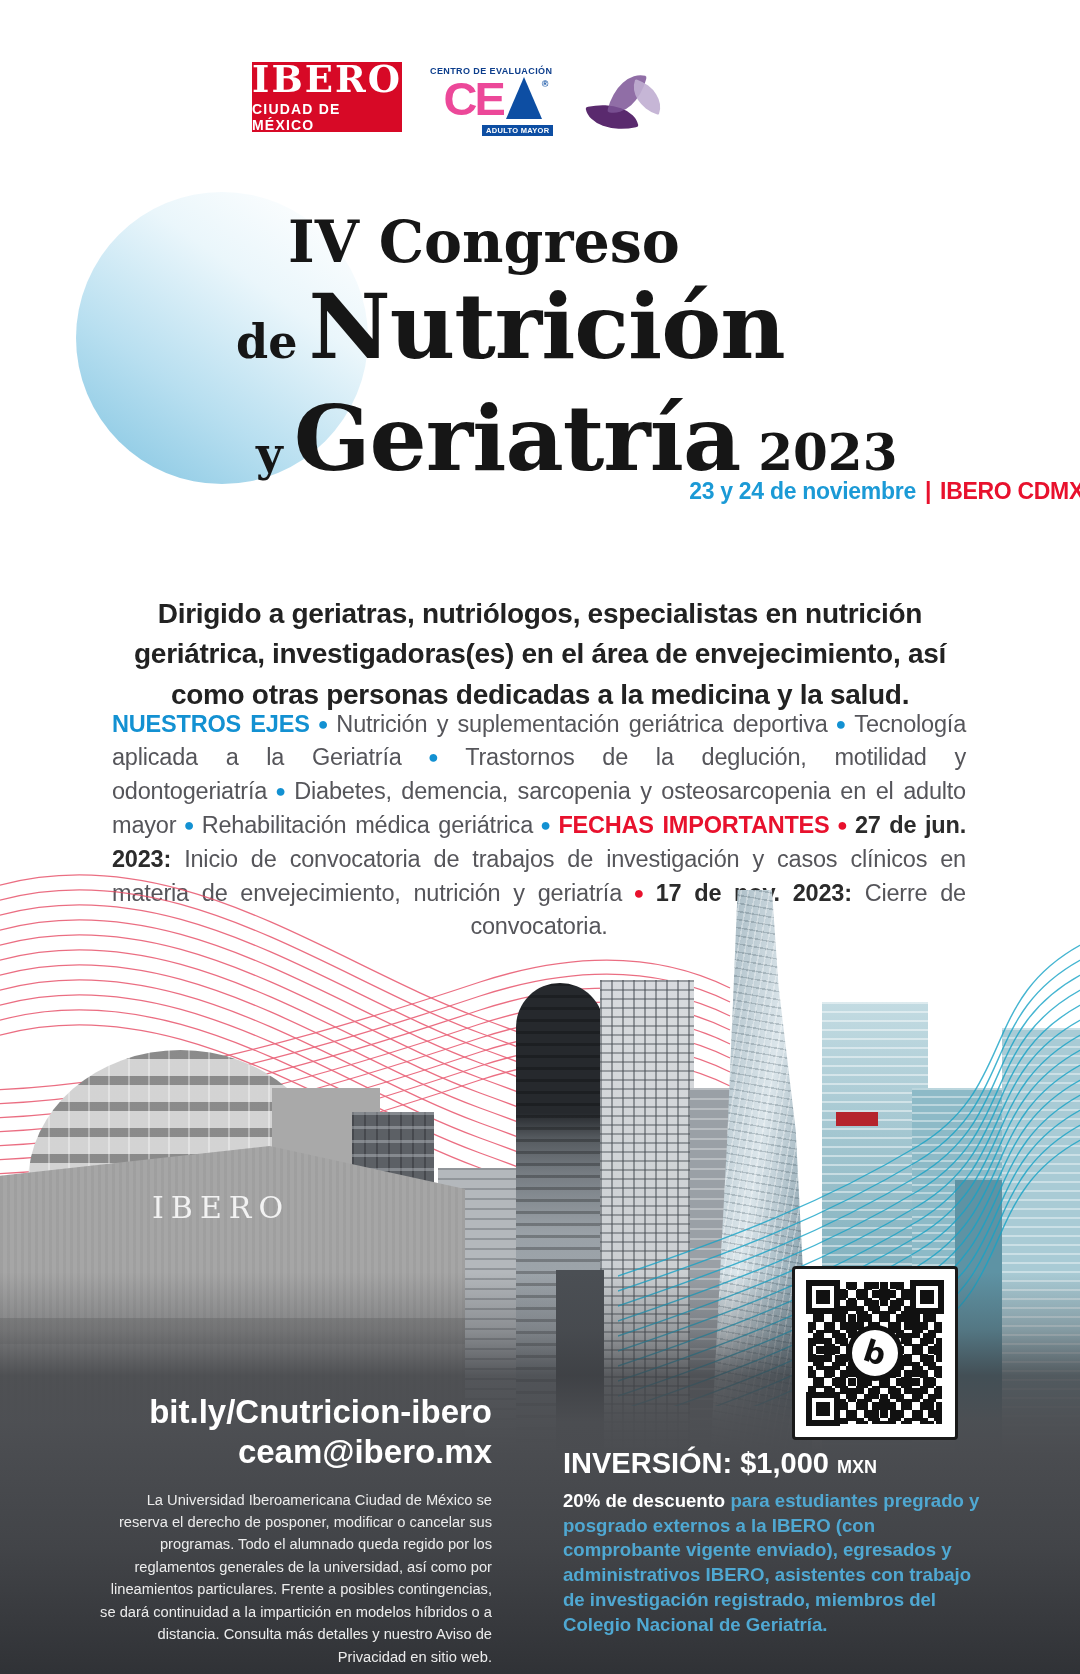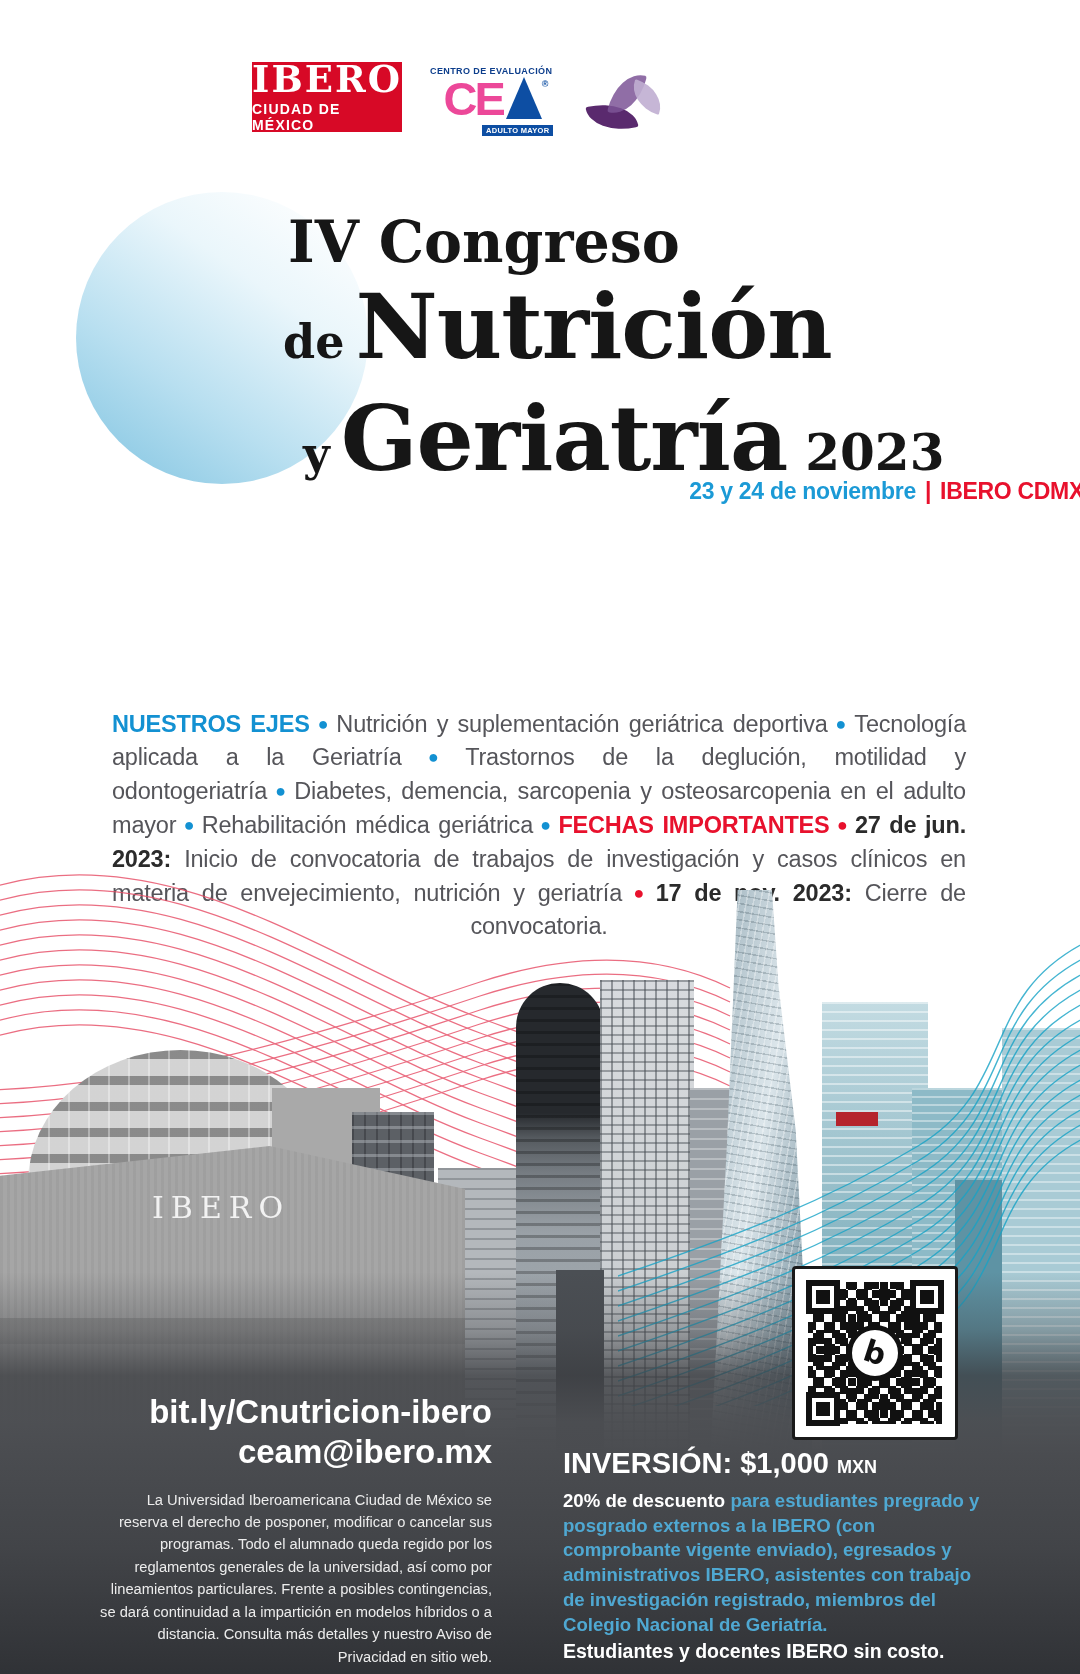--- a/index.html
+++ b/index.html
@@ -32,21 +32,21 @@
 
   
   .title-circle{position:absolute;left:76px;top:192px;width:292px;height:292px;border-radius:50%;
     background:linear-gradient(215deg,#ffffff 6%,#eaf6fb 34%,#b8dff0 66%,#85c6e2 96%);}
   .title{position:absolute;left:0;top:195px;width:100%;color:#161616;
     font-family:"DejaVu Serif",serif;font-weight:700;}
   .t-row{position:absolute;display:flex;align-items:baseline;white-space:nowrap;line-height:1;}
   .t1{left:244px;top:18px;font-size:57px;margin-left:44px;}
   .t2{left:236px;top:86px;}
   .t3{left:256px;top:198px;}
-  .t-sm{font-size:46px;margin-right:11px;margin-left:47px;}
+  .t-sm{font-size:46px;margin-right:11px;}
   .t-bg{font-size:90px;letter-spacing:-1px;}
   .t-yr{font-size:50px;margin-left:18px;}
 
   .dateline{position:absolute;top:478px;left:4px;width:100%;text-align:right;
     font-size:23px;font-weight:700;letter-spacing:-.3px;}
   .d-dates{color:#1b9ad6;}
   .d-sep{color:#e8112d;padding:0 9px;}
   .d-venue{color:#e8112d;}
 
   .audience{position:absolute;top:566px;left:110px;width:860px;text-align:center;
@@ -187,20 +187,21 @@
       <span class="t-sm">y</span>
       <span class="t-bg">Geriatría</span>
       <span class="t-yr">2023</span>
     </div>
   </div>
 
   <div class="dateline">
     <span class="d-dates">23 y 24 de noviembre</span><span class="d-sep">|</span><span class="d-venue">IBERO CDMX</span>
   </div>
 
+  <p class="audience">Dirigido a geriatras, nutriólogos, especialistas en nutrición geriátrica, investigadoras(es) en el área de envejecimiento, así como otras personas dedicadas a la medicina y la salud.</p>
 
   <p class="ejes"><span class="lbl-blue">NUESTROS EJES</span><span class="dot blue">●</span><span>Nutrición y suplementación geriátrica deportiva</span><span class="dot blue">●</span><span>Tecnología aplicada a la Geriatría</span><span class="dot blue">●</span><span>Trastornos de la deglución, motilidad y odontogeriatría</span><span class="dot blue">●</span><span>Diabetes, demencia, sarcopenia y osteosarcopenia en el adulto mayor</span><span class="dot blue">●</span><span>Rehabilitación médica geriátrica</span><span class="dot blue">●</span><span class="lbl-red">FECHAS IMPORTANTES</span><span class="dot red">●</span><span class="date-bold">27 de jun. 2023:</span> <span>Inicio de convocatoria de trabajos de investigación y casos clínicos en materia de envejecimiento, nutrición y geriatría</span><span class="dot red">●</span><span class="date-bold">17 de nov. 2023:</span> <span>Cierre de convocatoria.</span></p>
 
   <div class="city">
     <svg class="red-waves" viewBox="0 0 820 340" fill="none">
       <defs>
         <path id="rw1" d="M-10,30 C170,-25 330,105 480,160 C585,198 660,230 725,258"></path>
         <path id="rw2" d="M-10,330 C150,325 330,272 480,222 C585,188 665,196 730,228"></path>
       </defs>
       <g stroke="#e64a63" stroke-width="1.3" opacity="0.8">
@@ -290,16 +291,15 @@
 
   <div class="footer-right">
     <div class="f-inv">
       <span>INVERSIÓN: $1,000</span>
       <span class="mxn">MXN</span>
     </div>
     <div class="f-para">
       <span>20% de descuento</span>
       <span class="blue">para estudiantes pregrado y posgrado externos a la IBERO (con comprobante vigente enviado), egresados y administrativos IBERO, asistentes con trabajo de investigación registrado, miembros del Colegio Nacional de Geriatría.</span>
     </div>
-    <div class="f-free">Estudiantes y docentes IBERO sin costo.</div>
   </div>
 
 </div>
 
 </body></html>

